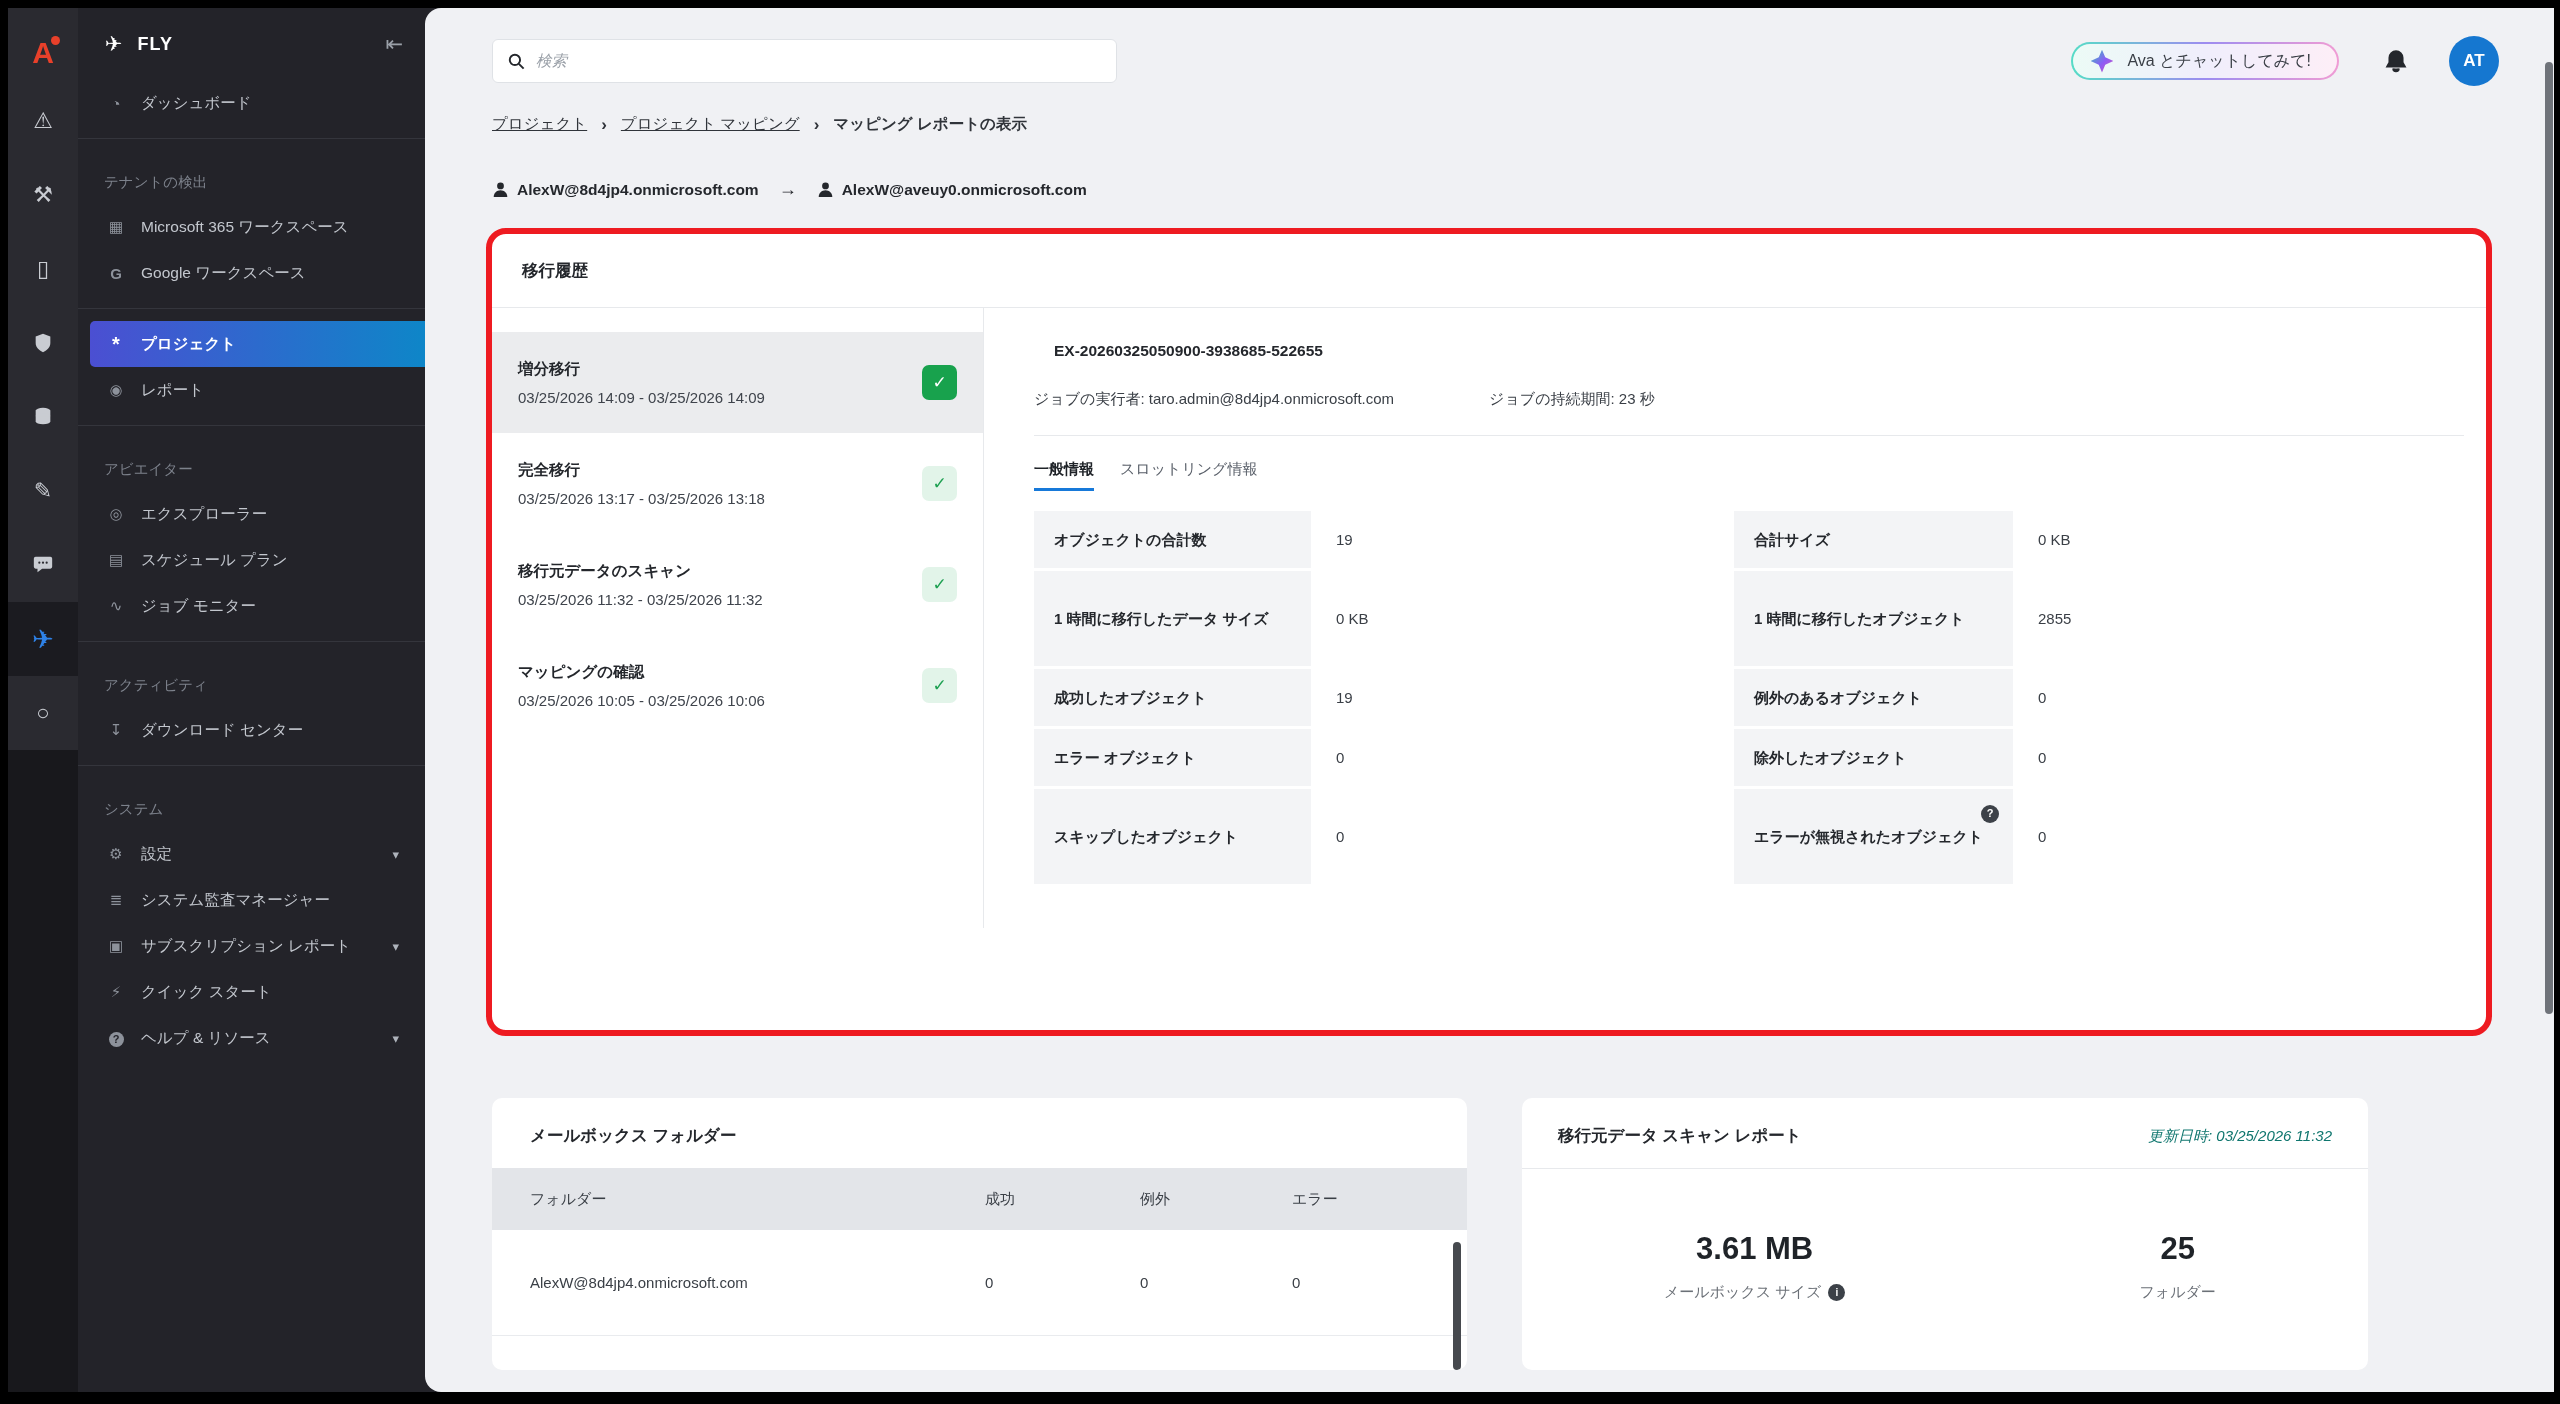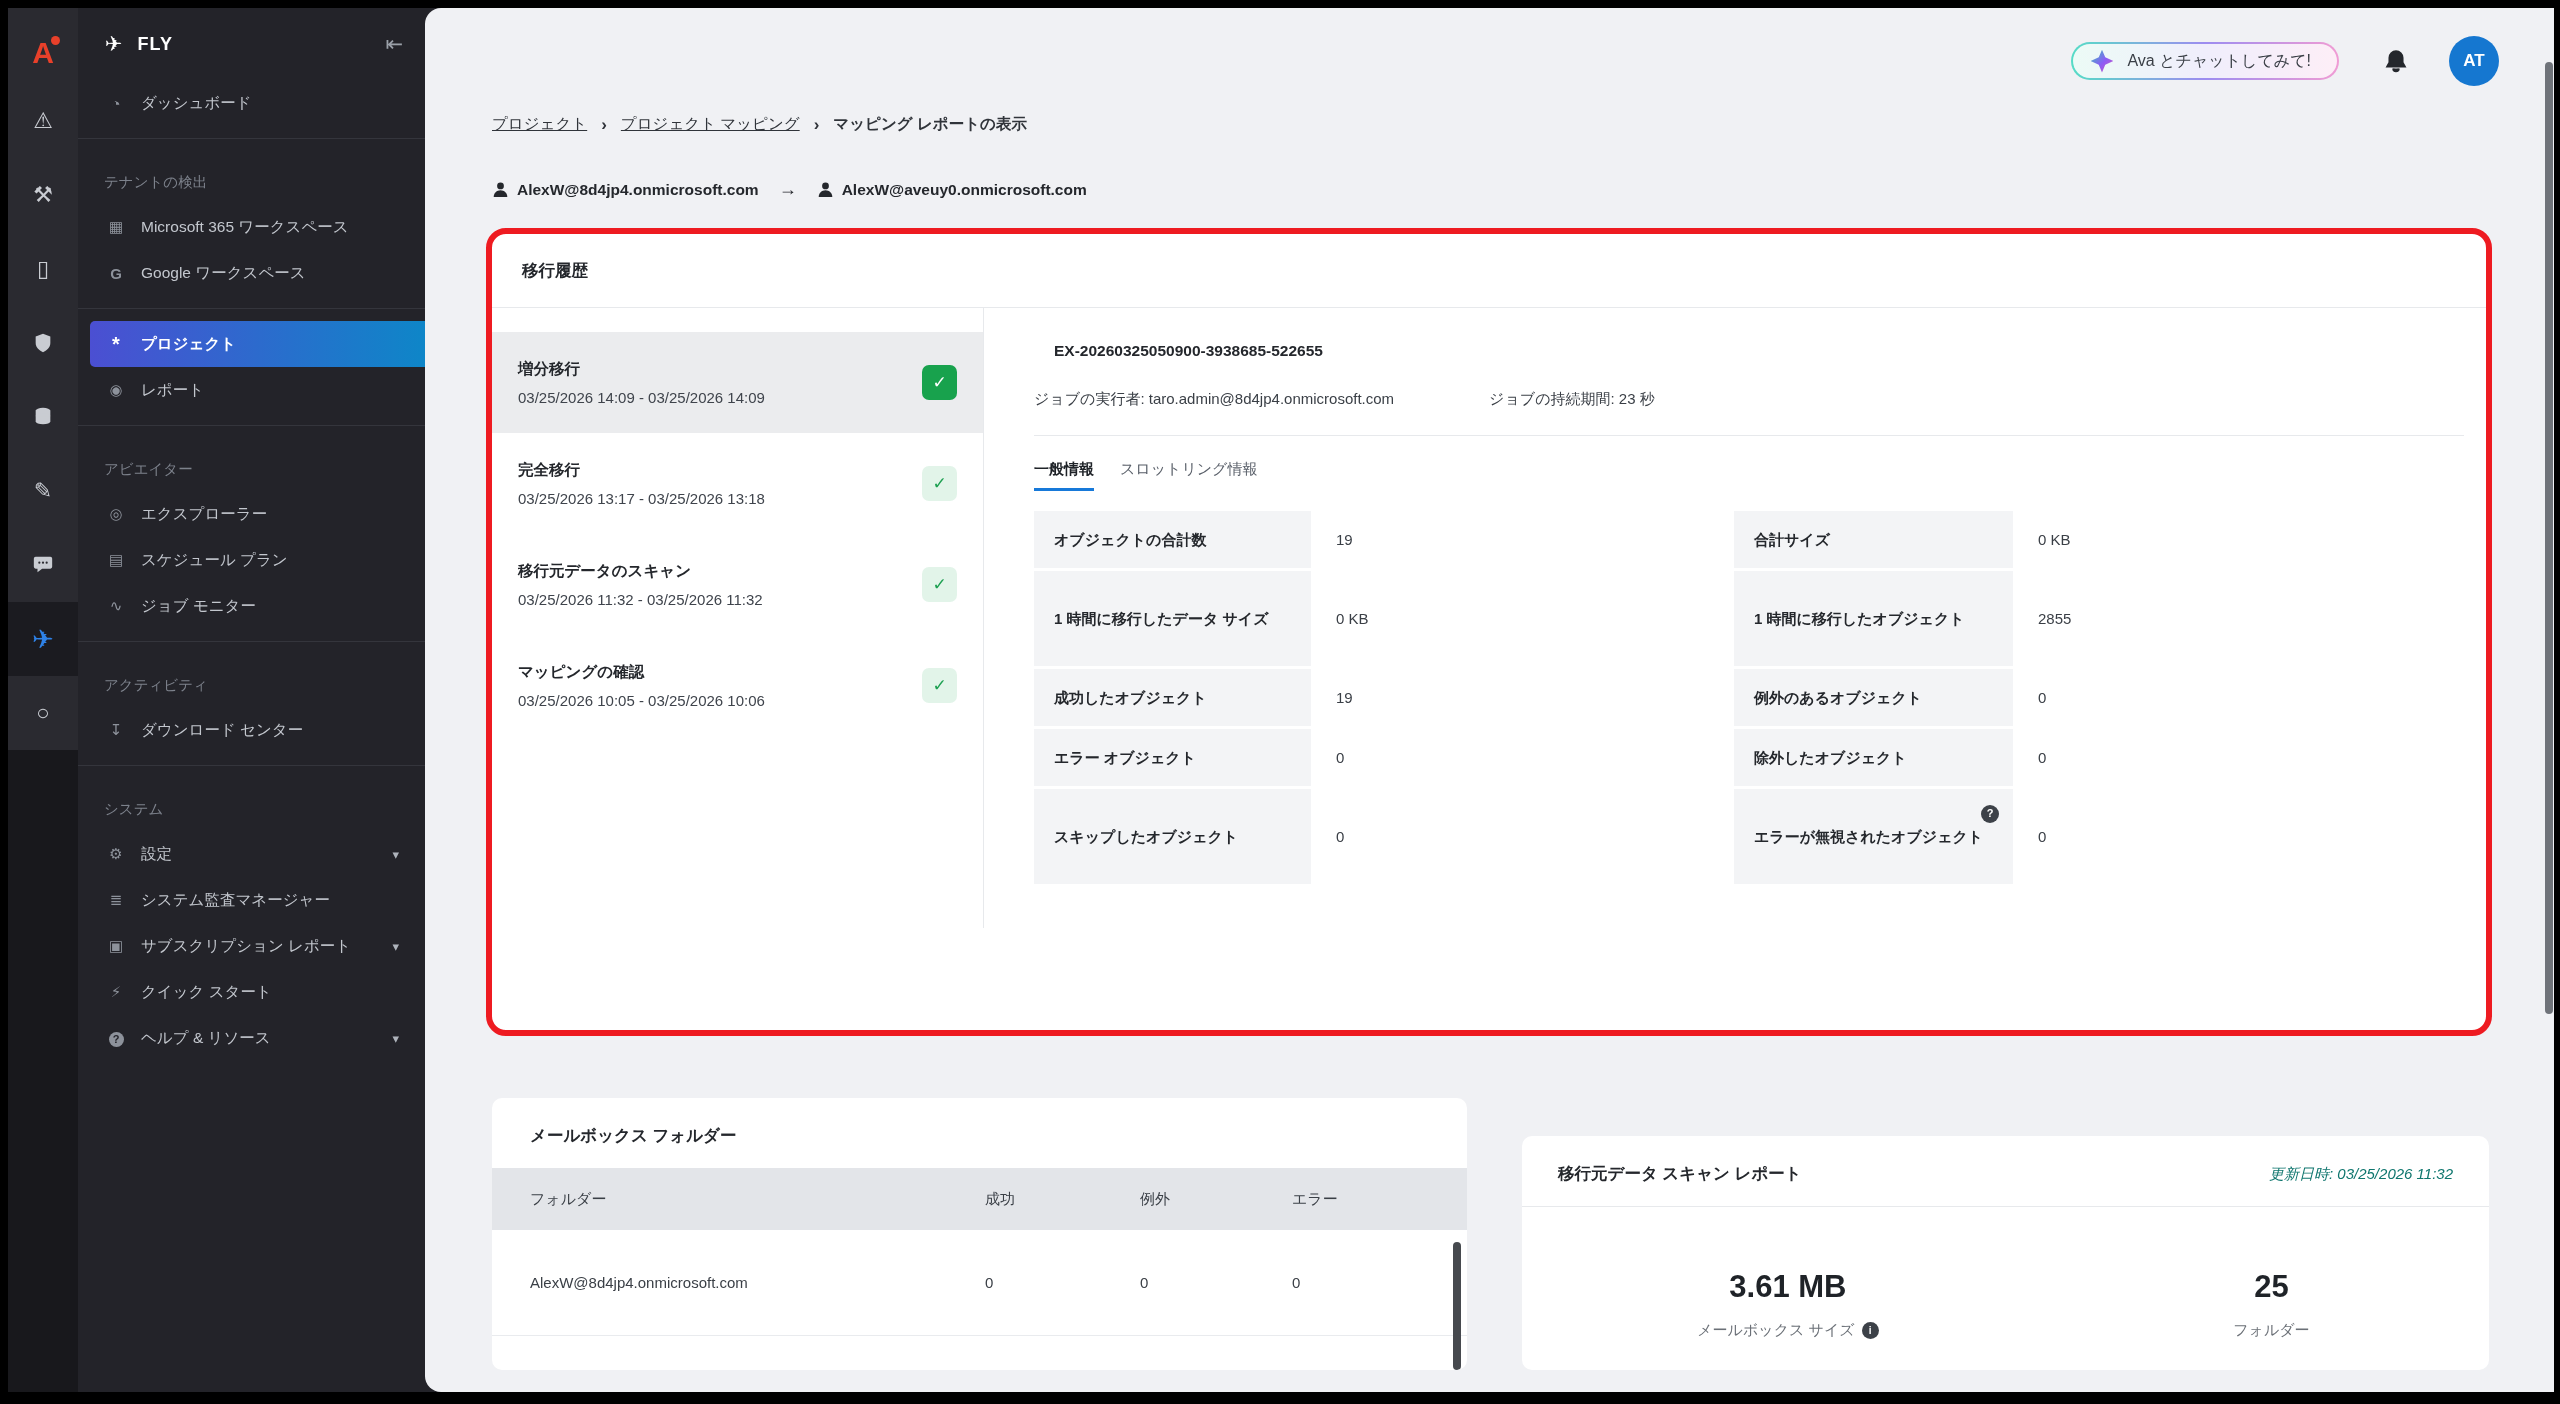--- a/index.html
+++ b/index.html
@@ -95,21 +95,21 @@
 
   
   .bottom-row { margin:68px 63px 0 67px; display:flex; gap:55px; height:272px; }
   .b-card { background:#fff; border-radius:10px; overflow:hidden; position:relative; }
   .mailbox-card { width:975px; }
   .mb-title { padding:27px 0 21px 38px; font-weight:bold; font-size:16.5px; color:#24272c; }
   .mb-head { height:62px; background:#e3e5e9; display:grid; grid-template-columns:455px 155px 152px 1fr; align-items:center; padding-left:38px; font-size:15px; color:#3a3f46; }
   .mb-row { height:106px; display:grid; grid-template-columns:455px 155px 152px 1fr; align-items:center; padding-left:38px; font-size:15px; color:#3a3f46; border-bottom:1px solid #e9ebee; }
   .table-scrollbar { position:absolute; right:6px; top:144px; bottom:0; width:8px; background:#46494e; border-radius:4px; }
 
-  .scan-card { width:967px;margin-top:38px; }
+  .scan-card { width:846px; }
   .sc-header { display:flex; align-items:center; padding:27px 36px 21px 36px; border-bottom:1px solid #e7e9ec; }
   .sc-title { font-weight:bold; font-size:16.5px; color:#24272c; }
   .sc-updated { margin-left:auto; font-style:italic; font-size:15px; color:#0f766e; }
   .sc-stats { margin-top:62px; display:flex; }
   .sc-stat { text-align:center; }
   .sc-stat.s1 { width:55%; }
   .sc-stat.s2 { width:45%; }
   .sc-value { font-size:31px; font-weight:bold; color:#1f2328; }
   .sc-label { margin-top:16px; font-size:15px; color:#6b7077; display:flex; align-items:center; justify-content:center; gap:7px; }
   .sc-info { width:17px; height:17px; border-radius:50%; background:#3c4148; color:#fff; font-size:10px; font-weight:bold; display:flex; align-items:center; justify-content:center; }
@@ -245,20 +245,27 @@
         <span class="nav-label">ヘルプ &amp; リソース</span>
         <span class="chevron">▾</span>
       </div>
     </div>
   </div>
 
   <div class="main">
     <div class="main-scrollbar"></div>
 
     <div class="topbar">
+      <div class="searchbox">
+        <svg width="19" height="19" viewBox="0 0 24 24" fill="none" stroke="#24272c" stroke-width="2.4">
+              <circle cx="10" cy="10" r="6.5"></circle>
+              <line x1="15" y1="15" x2="21" y2="21"></line>
+            </svg>
+        <span class="ph">検索</span>
+      </div>
       <div class="ava-pill">
         <svg width="26" height="26" viewBox="0 0 24 24">
           <defs>
                 <linearGradient id="avg" x1="0" y1="0" x2="1" y2="1">
                   <stop offset="0" stop-color="#34c9b8"></stop>
                   <stop offset="0.55" stop-color="#8b5cf6"></stop>
                   <stop offset="1" stop-color="#d457b8"></stop>
                 </linearGradient>
               </defs>
           <path d="M12 1.5 L15 8.5 L22.5 12 L15 15.5 L12 22.5 L9 15.5 L1.5 12 L9 8.5 Z" fill="url(#avg)"></path>

